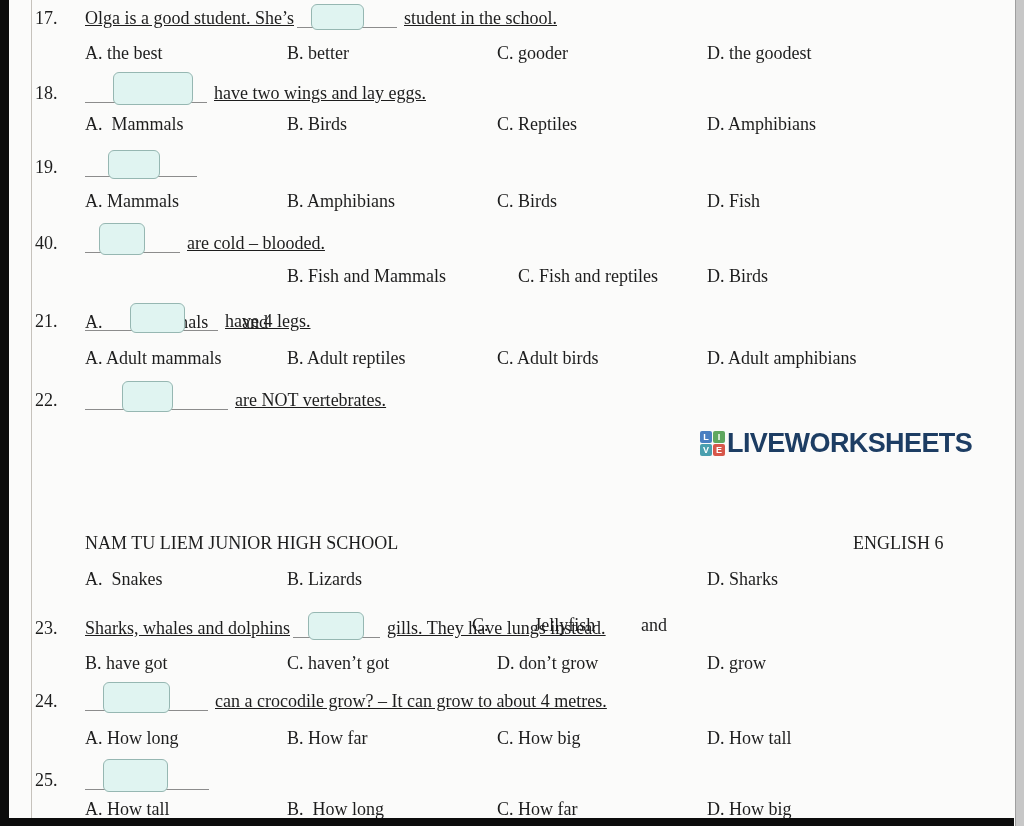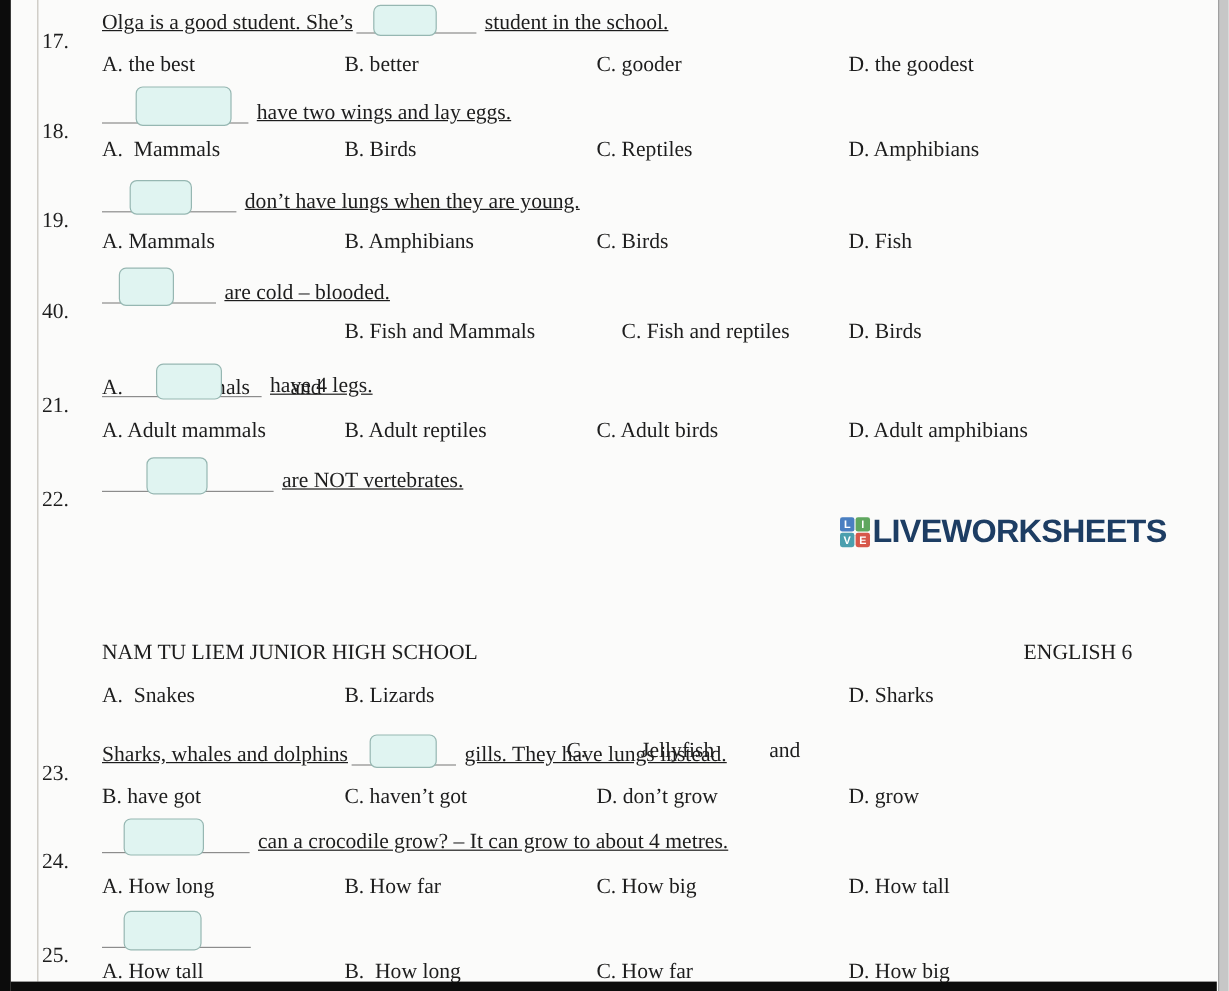--- a/index.html
+++ b/index.html
@@ -17,21 +17,21 @@
     position:relative;width:1024px;height:826px;overflow:hidden;
     background:var(--page-bg);color:var(--text);font-size:18px;
   }
   
   .bar-left{position:absolute;left:0;top:0;width:9px;height:826px;background:var(--frame-black);z-index:9;}
   .bar-bottom{position:absolute;left:9px;right:10px;bottom:0;height:8px;background:var(--frame-black);z-index:9;}
   .strip-right{position:absolute;right:0;top:0;width:8px;height:826px;background:var(--edge-gray);border-left:1px solid #9f9f9f;z-index:9;}
   .page-edge-line{position:absolute;left:31px;top:0;bottom:8px;width:1px;background:#c6c2bc;z-index:1;}
 
   .row{position:absolute;left:0;right:0;line-height:26px;}
-  .num{position:absolute;left:35px;margin-top:16px;}
+  .num{position:absolute;left:35px;}
   .body{position:absolute;left:85px;right:14px;text-decoration:underline;}
   .qt{white-space:pre;}
 
   .blank{
     display:inline-block;position:relative;height:1px;
     border-bottom:1.5px solid #8c8c8c;vertical-align:-4px;margin:0 7px 0 3px;
   }
   .blank.lead{margin-left:0;}
   .ibox{
     position:absolute;bottom:-3px;box-sizing:border-box;
@@ -86,21 +86,21 @@
   <div class="row opts" style="top:113px">
     <span class="opt" style="left:85px">A.  Mammals</span>
     <span class="opt" style="left:287px">B. Birds</span>
     <span class="opt" style="left:497px">C. Reptiles</span>
     <span class="opt" style="left:707px">D. Amphibians</span>
   </div>
 
   <div class="row q" style="top:154px">
     <span class="num">19.</span>
     <span class="body">
-      <span class="blank lead" style="width:112px"><i class="ibox" style="left:23px;width:52px;height:29px"></i></span><span class="qt">don’t have lungs when they are young.</span>
+      <span class="blank lead" style="width:112px"><i class="ibox" style="left:23px;width:52px;height:29px"></i></span>
     </span>
   </div>
   <div class="row opts" style="top:190px">
     <span class="opt" style="left:85px">A. Mammals</span>
     <span class="opt" style="left:287px">B. Amphibians</span>
     <span class="opt" style="left:497px">C. Birds</span>
     <span class="opt" style="left:707px">D. Fish</span>
   </div>
 
   <div class="row q" style="top:230px">

